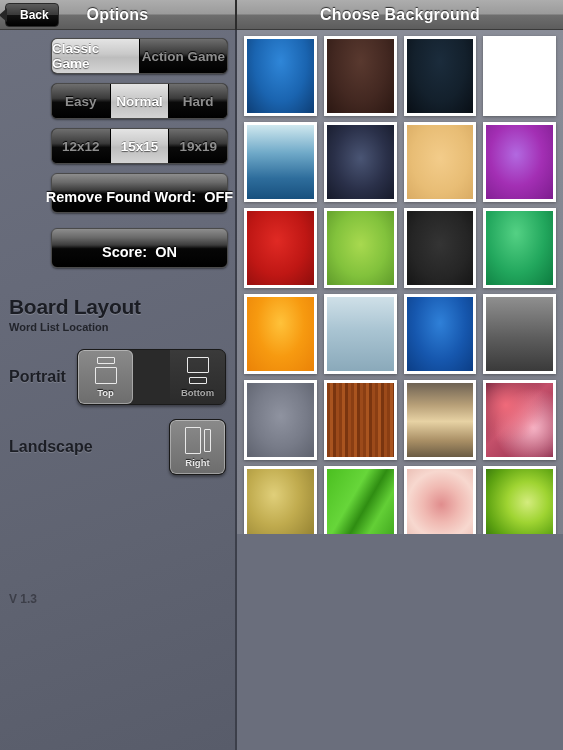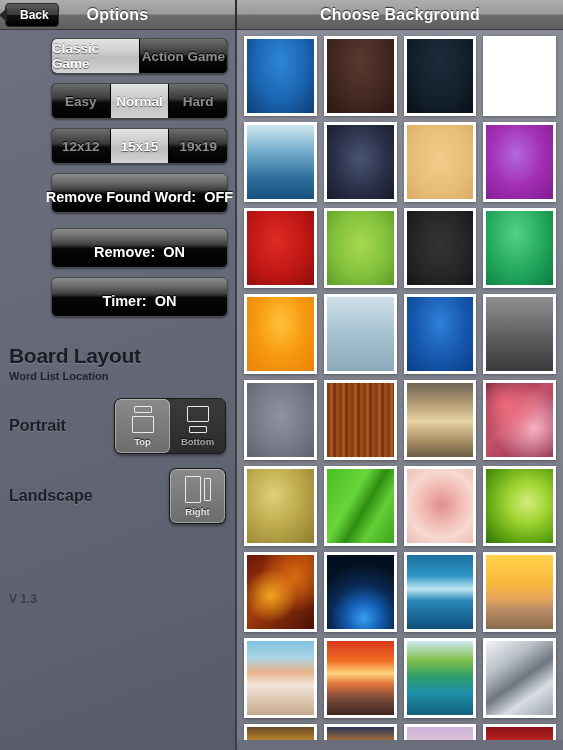--- a/index.html
+++ b/index.html
@@ -125,20 +125,21 @@
     font-size: 16px; font-weight: bold; color: #1c1e25;
     text-shadow: 0 1px 0 rgba(255,255,255,.15);
   }
   .layout-toggle {
     display: flex;
     border-radius: 7px;
     overflow: hidden;
     background: #2a2a2a;
     border: 1px solid #1a1a1a;
     box-shadow: 0 2px 3px rgba(0,0,0,.4);
+    gap: 37px;
   }
   .layout-opt {
     width: 55px; height: 54px;
     display: flex; flex-direction: column;
     align-items: center; justify-content: center;
     gap: 3px;
     cursor: pointer;
     background: linear-gradient(to bottom, #3a3a3a 0%, #2b2b2b 100%);
   }
   .layout-opt.sel {
@@ -177,21 +178,21 @@
 
   
   #divider {
     flex: 0 0 2px; width: 2px; height: 750px;
     background: linear-gradient(to bottom, #2c2c2c 0 30px, #3c3f4a 30px 100%);
   }
 
   
   #right-panel {
     position: relative;
-    flex: 1 1 auto; height: 740px;
+    flex: 1 1 auto; height: 534px;
     background: #ef4444;
     overflow: hidden;
   }
   #right-panel .topbar { width: 100%; }
   .grid {
     position: relative;
     padding: 6px 7px 0 7px;
     display: grid;
     grid-template-columns: repeat(4, 1fr);
     gap: 6px 7px;
@@ -245,22 +246,21 @@
       </div>
 
       <div class="segmented">
         <div class="seg off">12x12</div>
         <div class="seg on">15x15</div>
         <div class="seg off">19x19</div>
       </div>
 
       <div class="toggle-btn">Remove Found Word:  OFF</div>
       <div class="spacer-sm"></div>
-      <div class="toggle-btn">Remove:  ON</div>
-      <div class="toggle-btn">Timer:  ON</div>
+      <div class="toggle-btn">Score:  ON</div>
     </div>
 
     <div class="board-section">
       <div class="board-title">Board Layout</div>
       <div class="board-sub">Word List Location</div>
 
       <div class="layout-row">
         <div class="layout-label">Portrait</div>
         <div class="layout-toggle">
           <div class="layout-opt sel">

